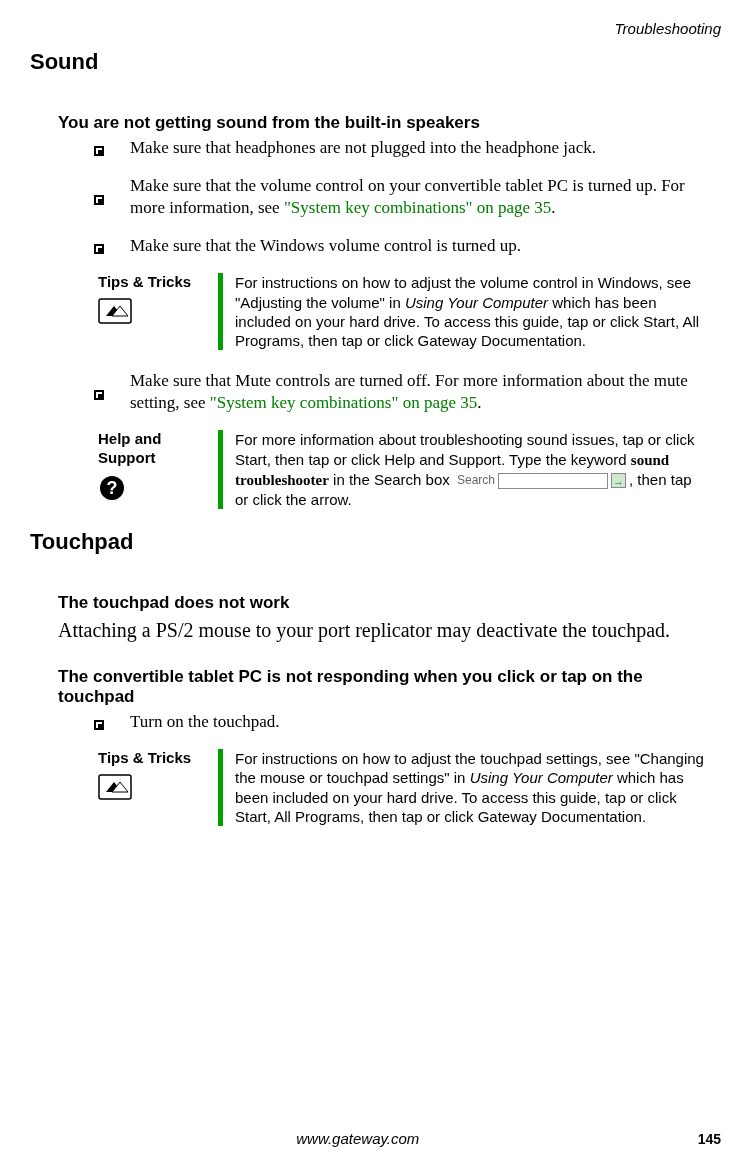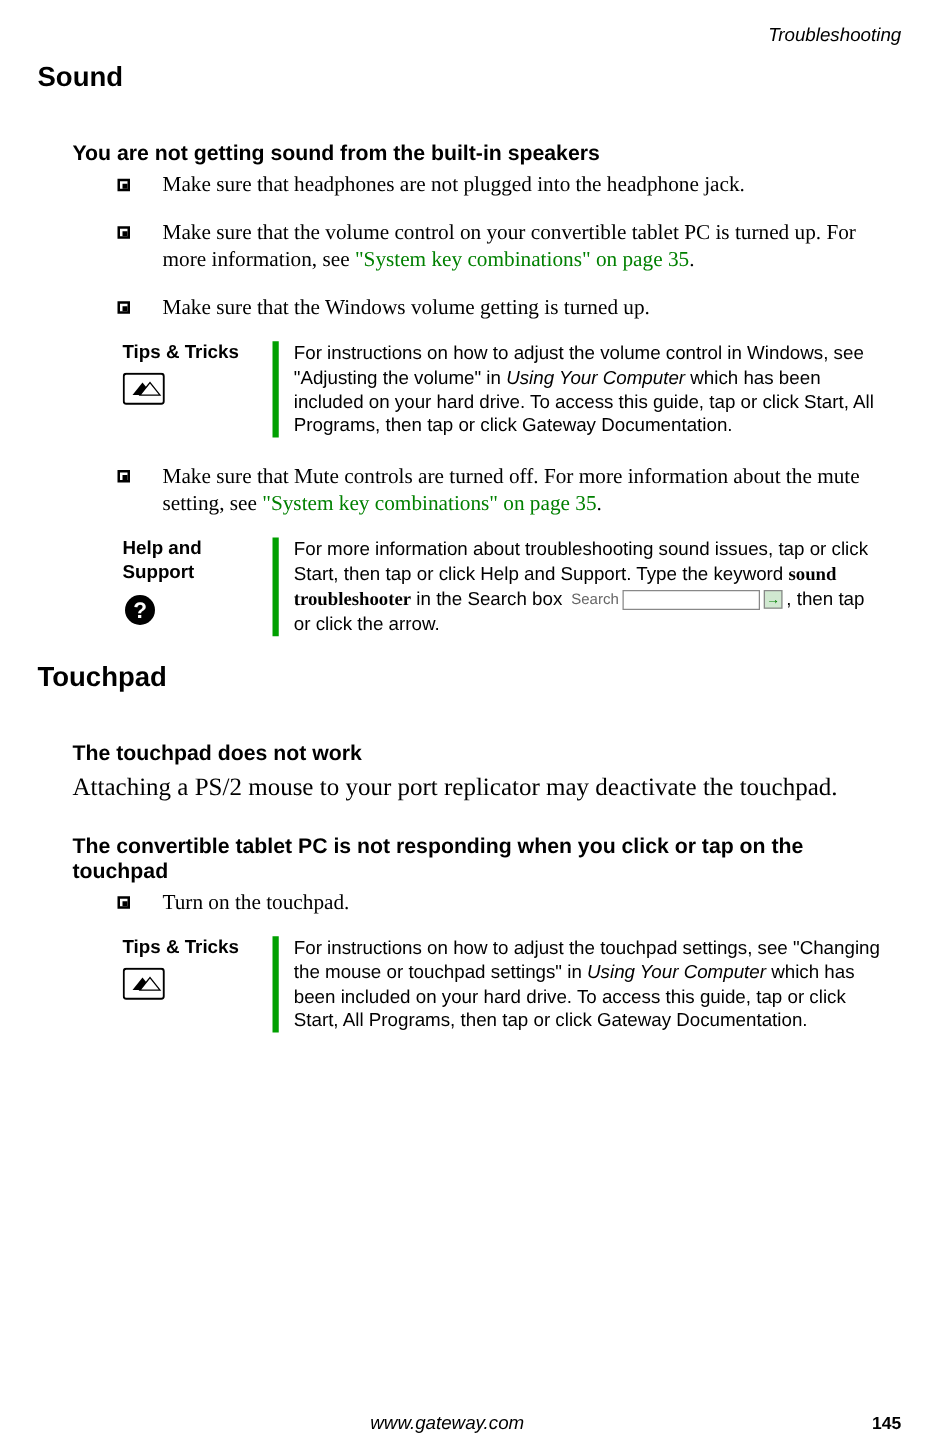--- a/index.html
+++ b/index.html
@@ -37,21 +37,21 @@
       line-height: 1.3;
       margin-left: 28px;
       margin-bottom: 20px;
     }
     ul.bullets {
       list-style: none;
       margin-left: 28px;
     }
     ul.bullets li {
       display: flex;
-      align-items: flex-start;
+      align-items: center;
       margin-bottom: 16px;
       padding-left: 36px;
     }
     .bullet-mark {
       width: 10px;
       height: 10px;
       border: 2px solid #000;
       background: #fff;
       position: relative;
       margin-top: 6px;
@@ -172,21 +172,21 @@
   <li>
     <span class="bullet-mark"></span>
     <span class="bullet-text">Make sure that headphones are not plugged into the headphone jack.</span>
   </li>
   <li>
     <span class="bullet-mark"></span>
     <span class="bullet-text"><span>Make sure that the volume control on your convertible tablet PC is turned up. For more information, see </span><span class="link">"System key combinations" on page 35</span><span>.</span></span>
   </li>
   <li>
     <span class="bullet-mark"></span>
-    <span class="bullet-text">Make sure that the Windows volume getting is turned up.</span>
+    <span class="bullet-text">Make sure that the Windows volume control is turned up.</span>
   </li>
 </ul>
 
 <div class="callout">
   <div class="callout-label">
     <span>Tips &amp; Tricks</span>
     <div class="callout-icon tips-icon">
       <svg width="34" height="26" viewBox="0 0 34 26">
           <rect x="1" y="1" width="32" height="24" rx="2" fill="#fff" stroke="#000" stroke-width="1.5"></rect>
           <path d="M8 18 L16 8 L24 18 Z" fill="#000"></path>

